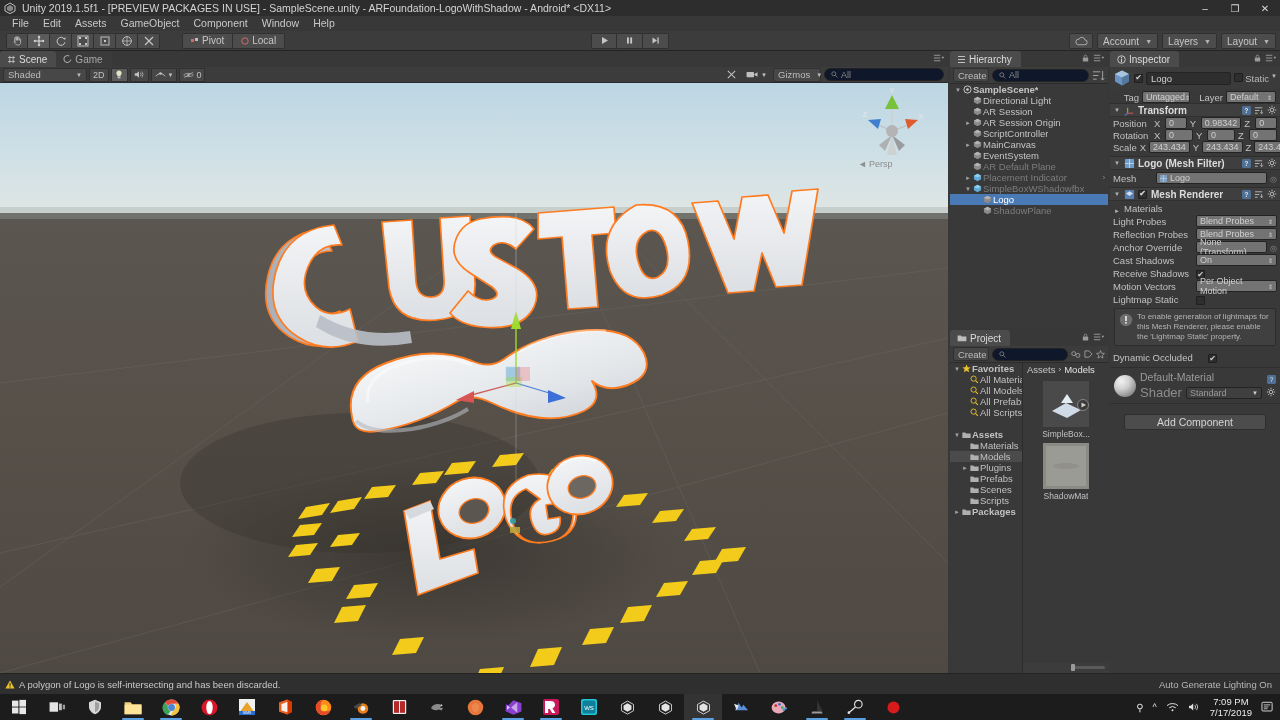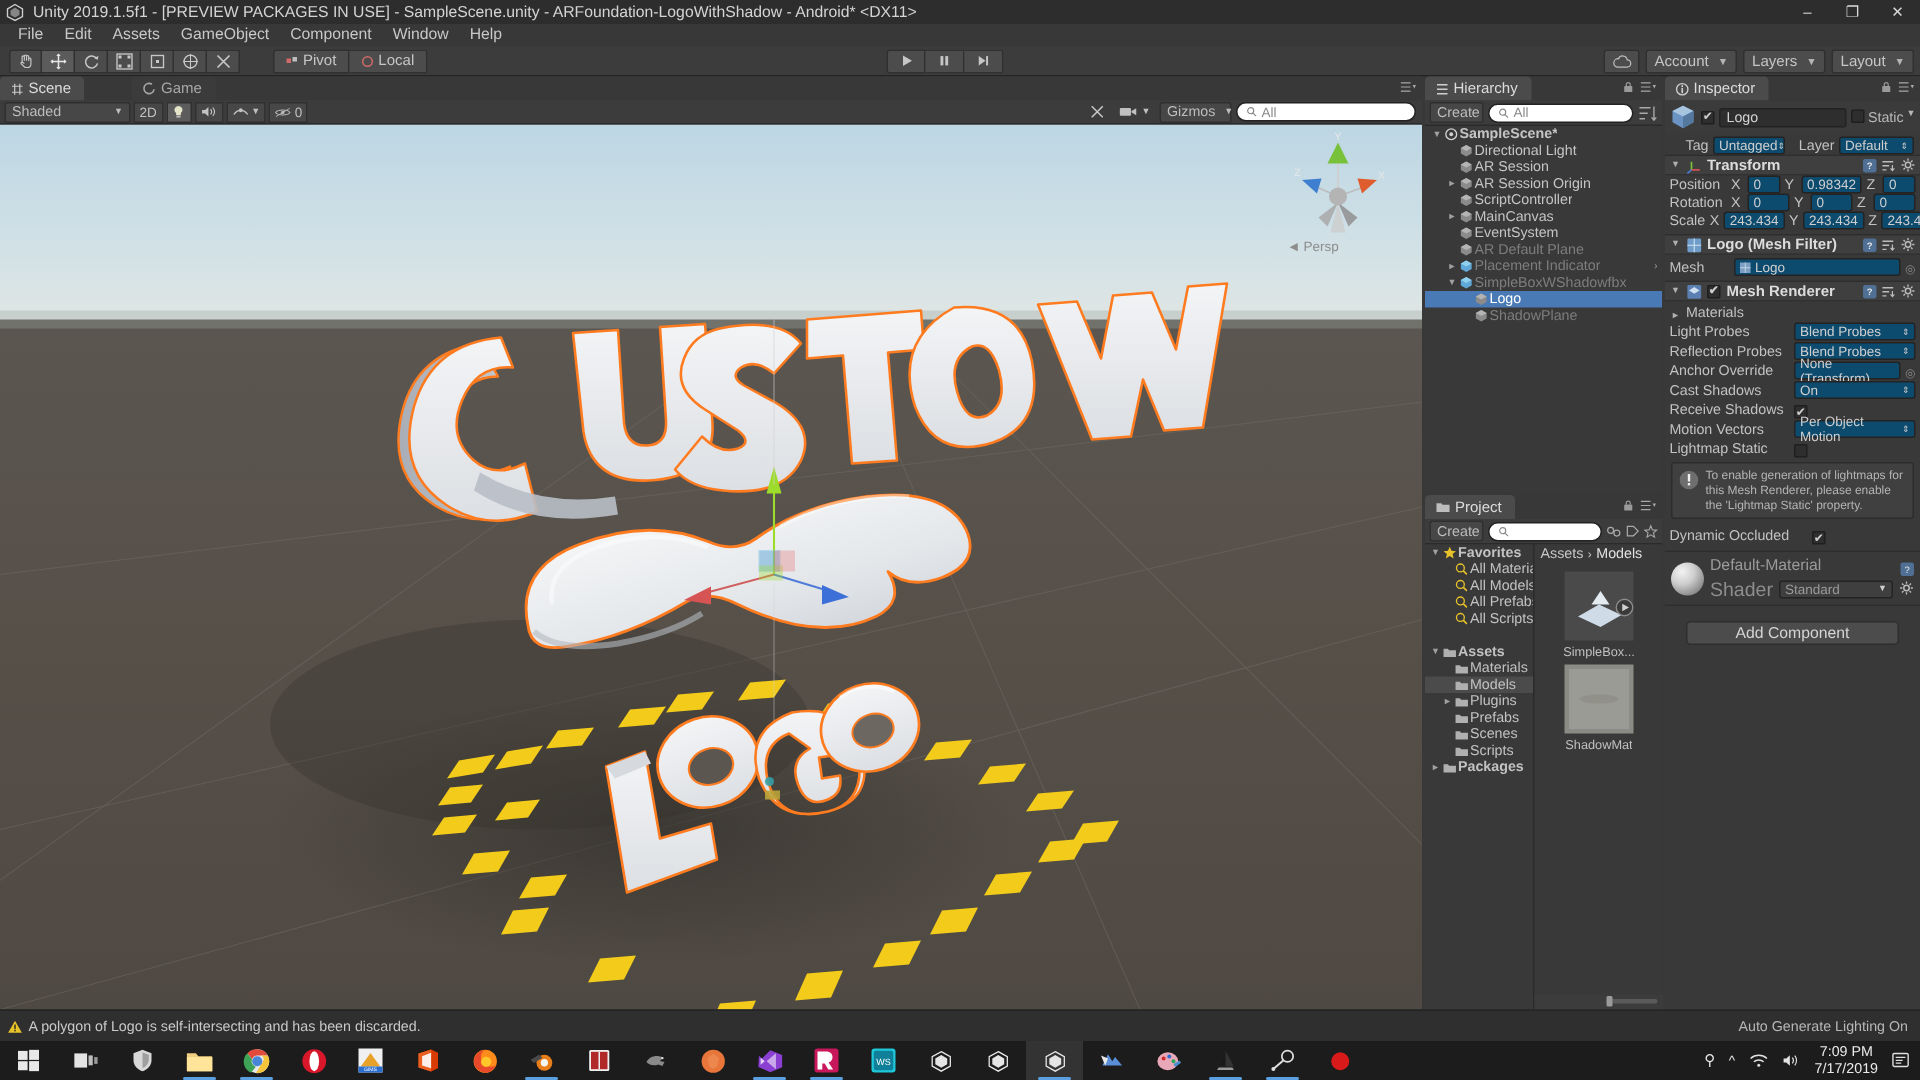--- a/index.html
+++ b/index.html
@@ -75,21 +75,20 @@
   .cloudbtn {
     width:24px; height:16px; background:#4c4c4c; border:1px solid #303030; border-radius:2px;
     display:flex; align-items:center; justify-content:center;
   }
 
   
   .panel { position:absolute; background:#383838; }
   .panel-tabs {
     height:16px; background:#383838; display:flex; align-items:flex-end;
     position:relative;
-    gap:32px;
   }
   .ptab {
     height:16px; padding:0 9px 0 7px; display:flex; align-items:center; gap:3px;
     font-size:10px; color:#a8a8a8; background:#3b3b3b;
     border-top-left-radius:3px; border-top-right-radius:3px;
   }
   .ptab.active { background:#4b4b4b; color:#dcdcdc; }
   .ptab-icons { position:absolute; right:4px; top:3px; display:flex; gap:4px; align-items:center; }
 
   
@@ -104,21 +103,21 @@
     display:flex; align-items:center; padding:0 4px; font-size:9.5px; color:#bdbdbd;
     justify-content:space-between; gap:6px;
   }
   .stoggle {
     height:14px; min-width:17px; background:#474747; border:1px solid #303030;
     display:flex; align-items:center; justify-content:center; color:#c0c0c0;
     font-size:9px; gap:2px; padding:0 3px;
   }
   .stoggle.on { background:#5c5c5c; }
   .searchbox {
-    height:13px; background:#ffffff; border:1px solid #222; border-radius:7px;
+    height:13px; background:#0f172a; border:1px solid #222; border-radius:7px;
     display:flex; align-items:center; padding:0 6px; font-size:9px; color:#8a8a8a; gap:3px;
   }
   .scene-viewport {
     position:absolute; left:0; top:32px; width:948px; height:590px; overflow:hidden;
   }
 
   
   #hierarchy-panel { left:950px; top:51px; width:158px; height:277px; }
   .hier-toolbar {
     position:absolute; left:0; top:16px; width:158px; height:17px; background:#3c3c3c;
@@ -160,21 +159,21 @@
   
   #inspector-panel { left:1110px; top:51px; width:170px; height:622px; }
   .insp-body { position:absolute; left:0; top:16px; width:170px; height:606px; background:#393939; overflow:hidden; }
   .insp-head { height:22px; display:flex; align-items:center; padding:2px 3px; gap:3px; background:#3b3b3b;}
   .name-field {
     flex:1; height:13px; background:#2e2e2e; border:1px solid #232323; border-radius:2px;
     display:flex; align-items:center; padding-left:4px; font-size:9.5px; color:#d2d2d2;
   }
   .irow { display:flex; align-items:flex-end; height:12px; font-size:9.5px; color:#c2c2c2; padding:0 3px; gap:3px;}
   .ifield {
-    background:#0c4a6e; border:1px solid #232323; border-radius:2px; height:12px;
+    background:#737373; border:1px solid #232323; border-radius:2px; height:12px;
     display:flex; align-items:center; padding:0 3px; font-size:9px; color:#cfcfcf;
     justify-content:space-between;
   }
   .comp-header {
     height:14px; display:flex; align-items:center; gap:3px; padding:0 3px;
     background:#3f3f3f; border-top:1px solid #2e2e2e; border-bottom:1px solid #313131;
     font-size:10px; color:#dcdcdc; font-weight:bold;
   }
   .comp-icons { margin-left:auto; display:flex; gap:3px; align-items:center; }
   .foldout { font-size:6px; color:#b0b0b0; width:8px; text-align:center; }

